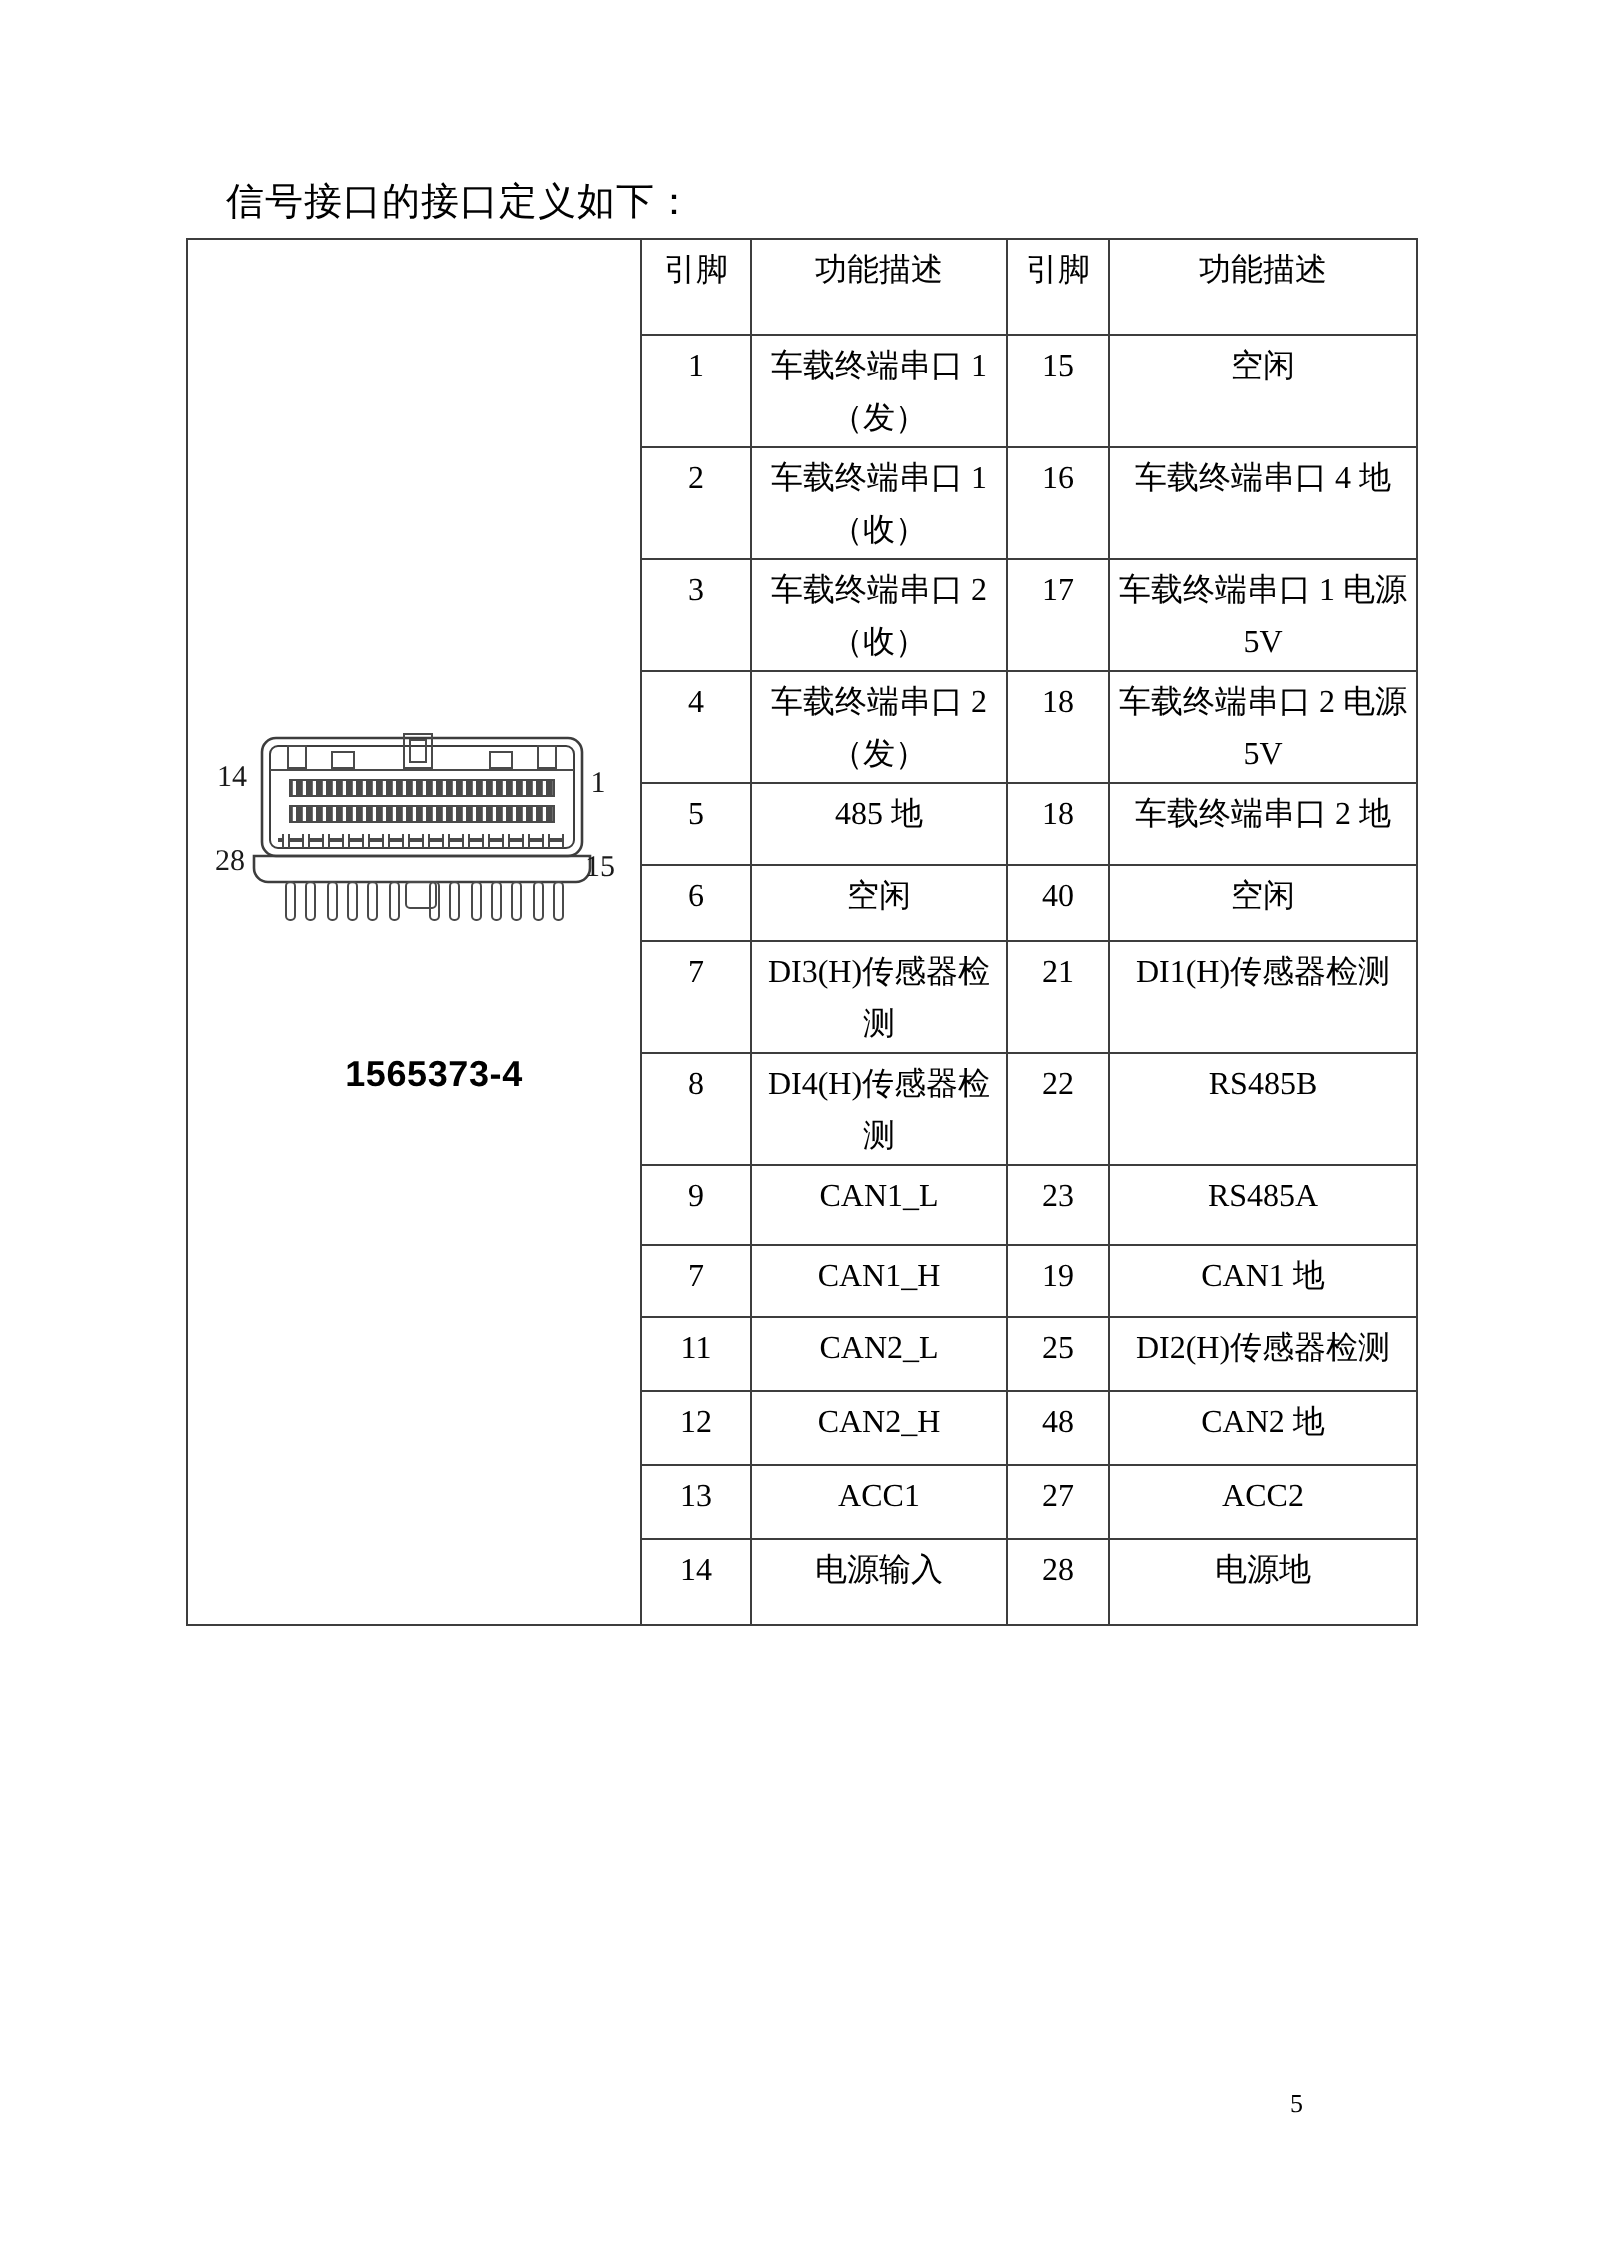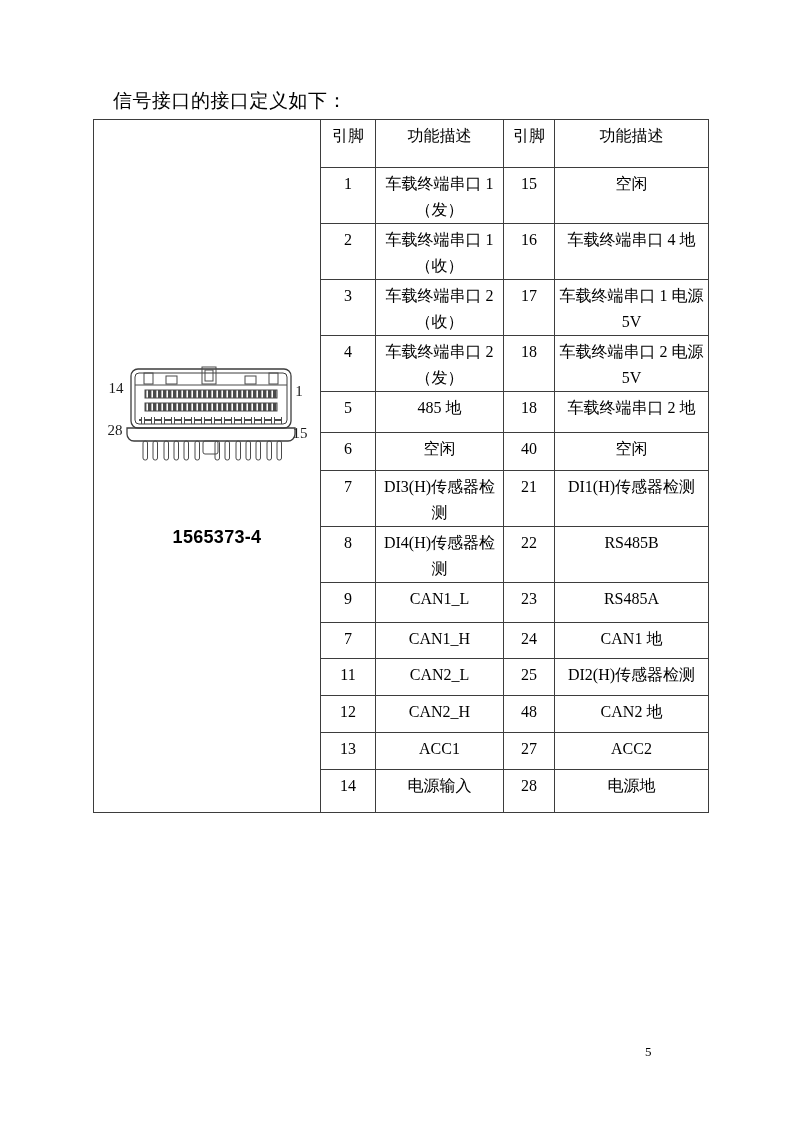--- a/index.html
+++ b/index.html
@@ -170,21 +170,21 @@
       </tr>
       <tr class="h40">
         <td class="pin-cell">9</td>
         <td class="desc-cell">CAN1_L</td>
         <td class="pin-cell">23</td>
         <td class="desc-cell">RS485A</td>
       </tr>
       <tr class="h36">
         <td class="pin-cell">7</td>
         <td class="desc-cell">CAN1_H</td>
-        <td class="pin-cell">24</td>
+        <td class="pin-cell">19</td>
         <td class="desc-cell">CAN1 地</td>
       </tr>
       <tr class="h37">
         <td class="pin-cell">11</td>
         <td class="desc-cell">CAN2_L</td>
         <td class="pin-cell">25</td>
         <td class="desc-cell">DI2(H)传感器检测</td>
       </tr>
       <tr class="h37">
         <td class="pin-cell">12</td>

